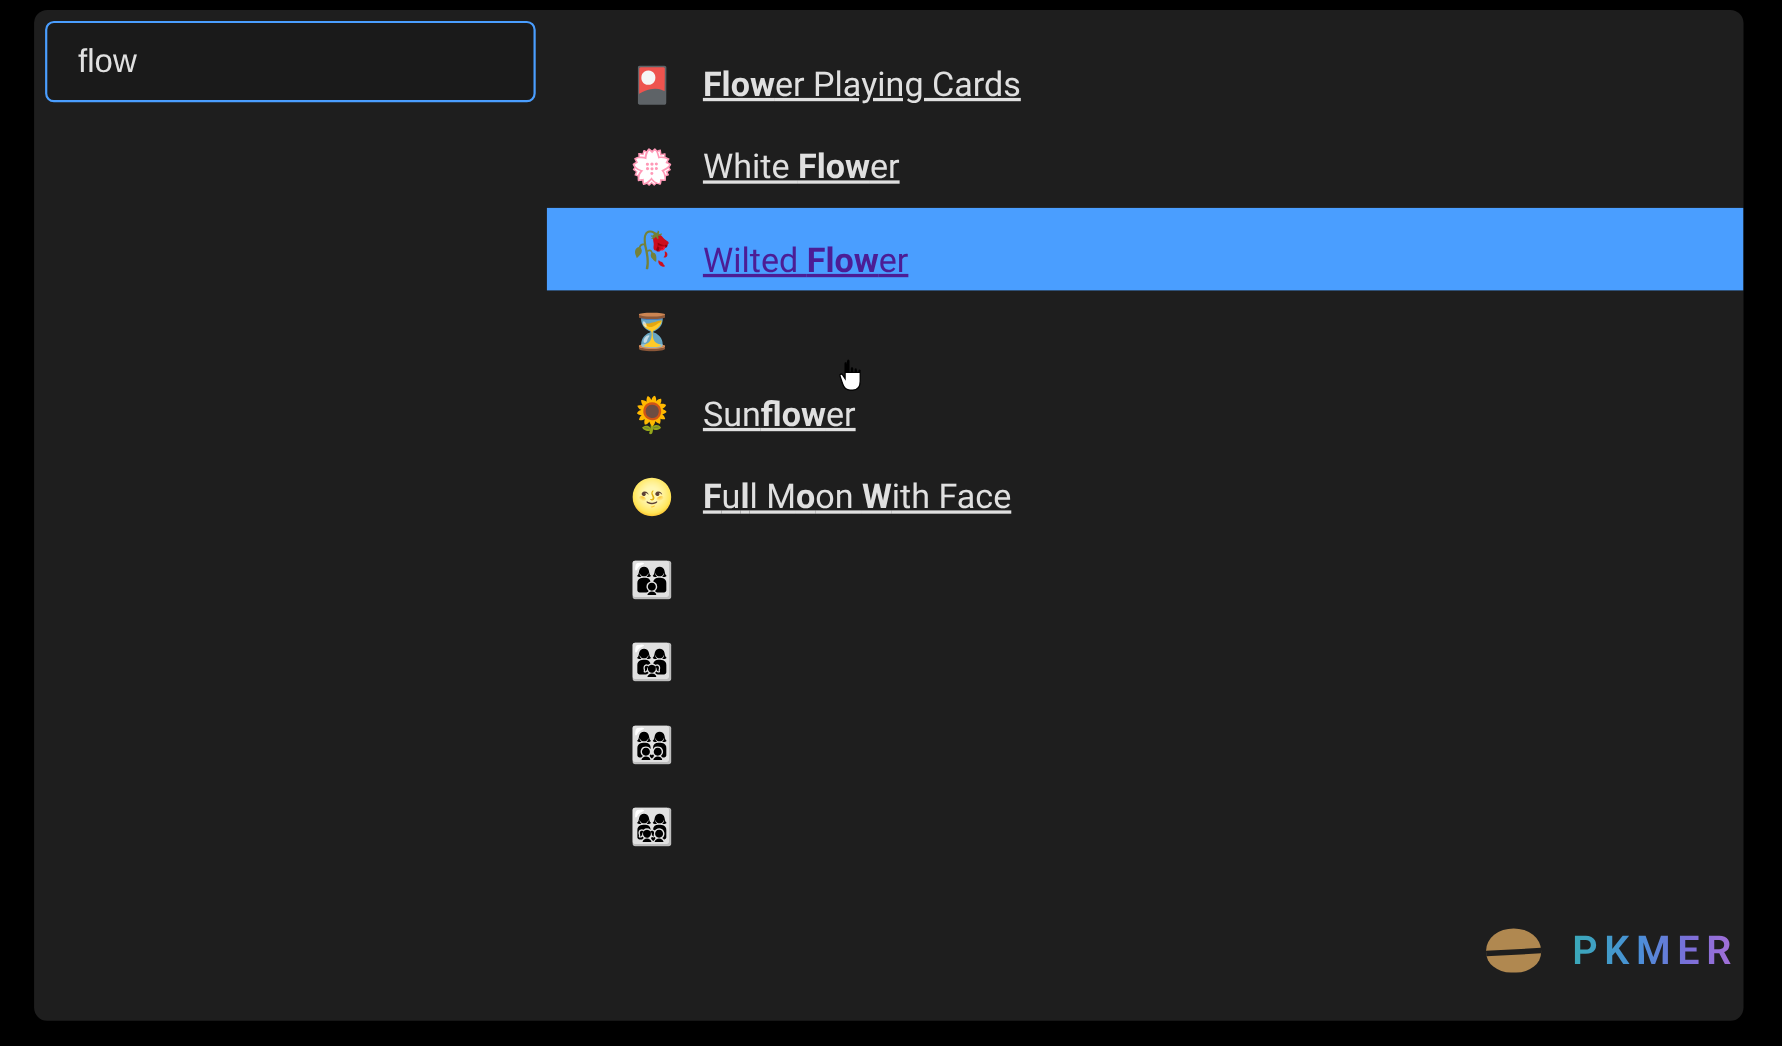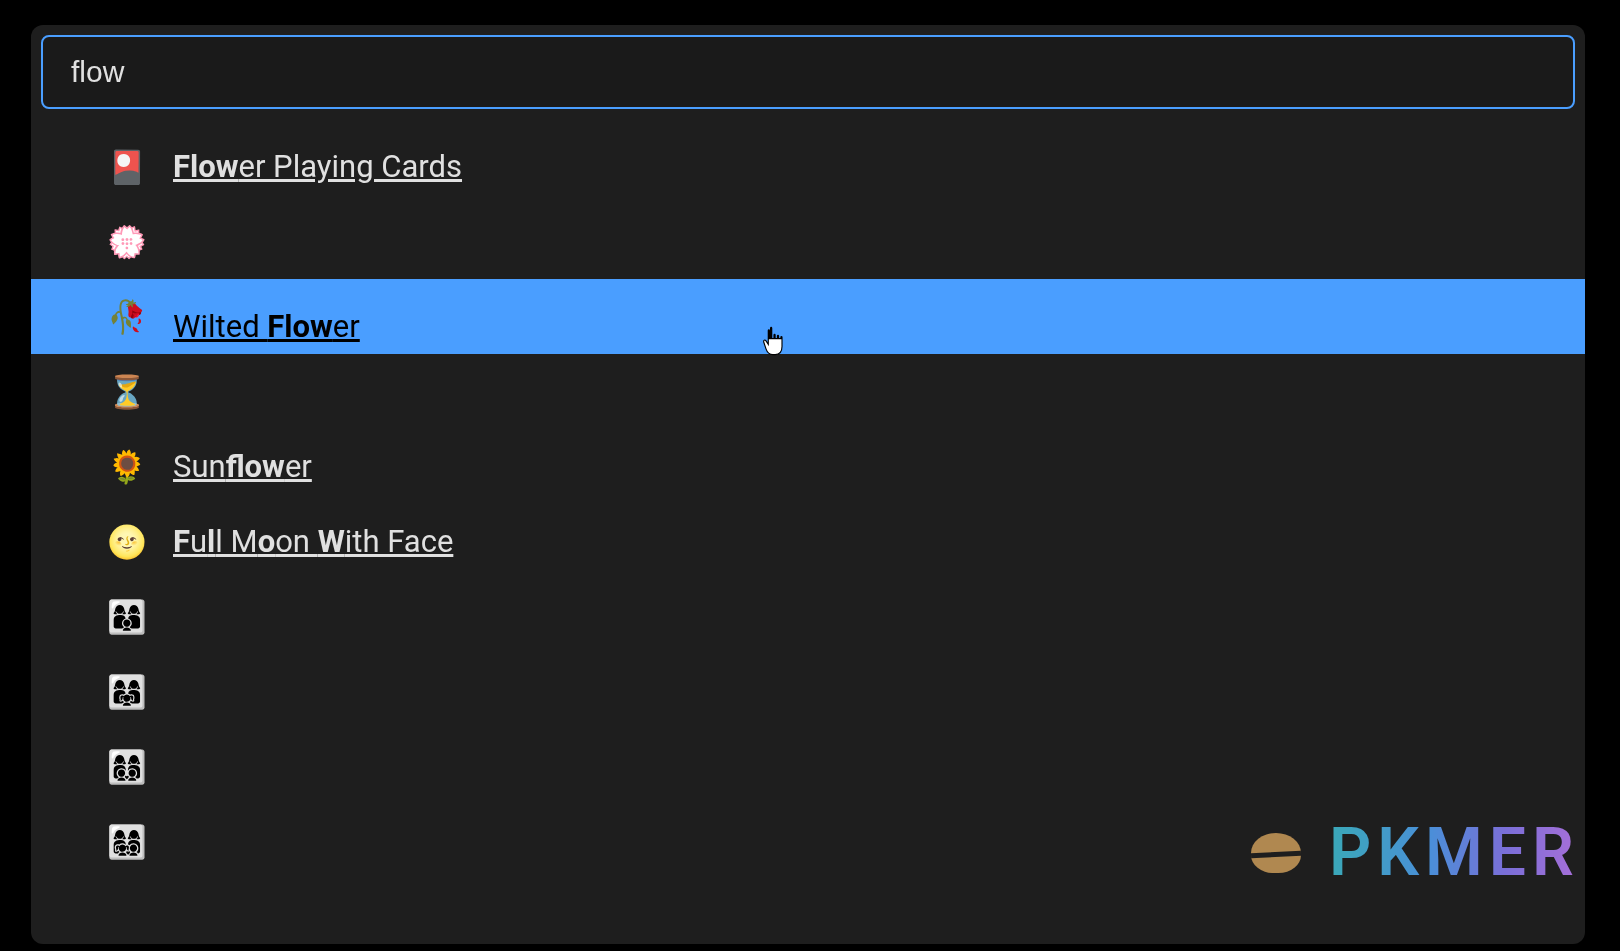--- a/index.html
+++ b/index.html
@@ -23,28 +23,28 @@
       flex-direction: column;
       justify-content: flex-start;
       align-items: center;
       gap: 30px;
       padding-top: 180px;
     }
     .bg-chars span { opacity: 0.7; }
     .modal {
       position: absolute;
       left: 31px;
-      top: 25px;
+      top: 9px;
       width: 1554px;
       height: 919px;
       background: #1e1e1e;
       border-radius: 12px;
       box-shadow: 0 10px 40px rgba(0,0,0,0.6);
       display: flex;
-      flex-direction: column;
+      flex-direction: row;
       padding: 10px 0 0 0;
     }
     .search-row {
       padding: 0 10px;
     }
     .search-input {
       width: 100%;
       height: 74px;
       background: #1a1a1a;
       border: 2px solid #4a9eff;
@@ -67,21 +67,21 @@
       display: flex;
       align-items: center;
       height: 75px;
       padding: 0 50px 0 76px;
       cursor: pointer;
       gap: 30px;
     }
     .result-item.selected {
       background: #4a9eff;
     }
-    .result-item.selected .result-label { color: #000000; margin-top: 20px; }
+    .result-item.selected .result-label { color: #4c1d95; margin-top: 20px; }
     .emoji-icon {
       width: 36px;
       height: 36px;
       font-size: 32px;
       line-height: 36px;
       text-align: center;
       flex-shrink: 0;
     }
     .result-label {
       color: #e0e0e0;
@@ -118,21 +118,21 @@
       content: "";
       position: absolute;
       left: 10px;
       top: 27px;
       width: 50px;
       height: 5px;
       background: #1e1e1e;
       transform: rotate(-3deg);
     }
     .watermark-text {
-      font-size: 66px;
+      font-size: 36px;
       font-weight: 600;
       letter-spacing: 6px;
       background: linear-gradient(90deg, #3aa9b8 0%, #4a8fd8 40%, #7a6fd8 70%, #a86fd8 100%);
       -webkit-background-clip: text;
       background-clip: text;
       -webkit-text-fill-color: transparent;
     }
     .cursor-pointer {
       position: absolute;
       left: 760px;
@@ -156,20 +156,21 @@
   <div class="search-row">
     <input class="search-input" type="text" value="flow" style="">
   </div>
   <div class="results" id="results">
       <div class="result-item">
         <span class="emoji-icon">🎴</span>
         <span class="result-label"><b>Flow</b>er Playing Cards</span>
       </div>
       <div class="result-item">
         <span class="emoji-icon">💮</span>
+        <span class="result-label">White <b>Flow</b>er</span>
       </div>
       <div class="result-item selected">
         <span class="emoji-icon">🥀</span>
         <span class="result-label">Wilted <b>Flow</b>er</span>
       </div>
       <div class="result-item">
         <span class="emoji-icon">⏳</span>
       </div>
       <div class="result-item">
         <span class="emoji-icon">🌻</span>

